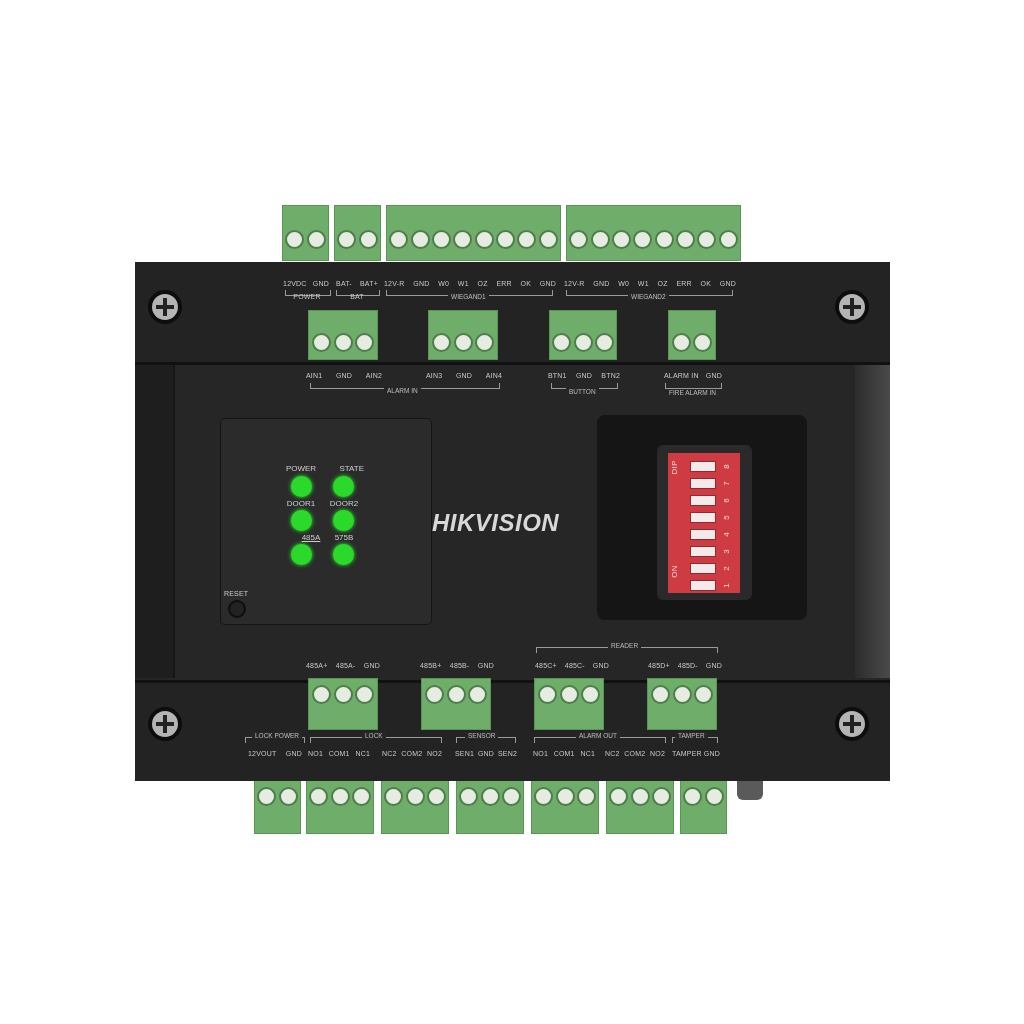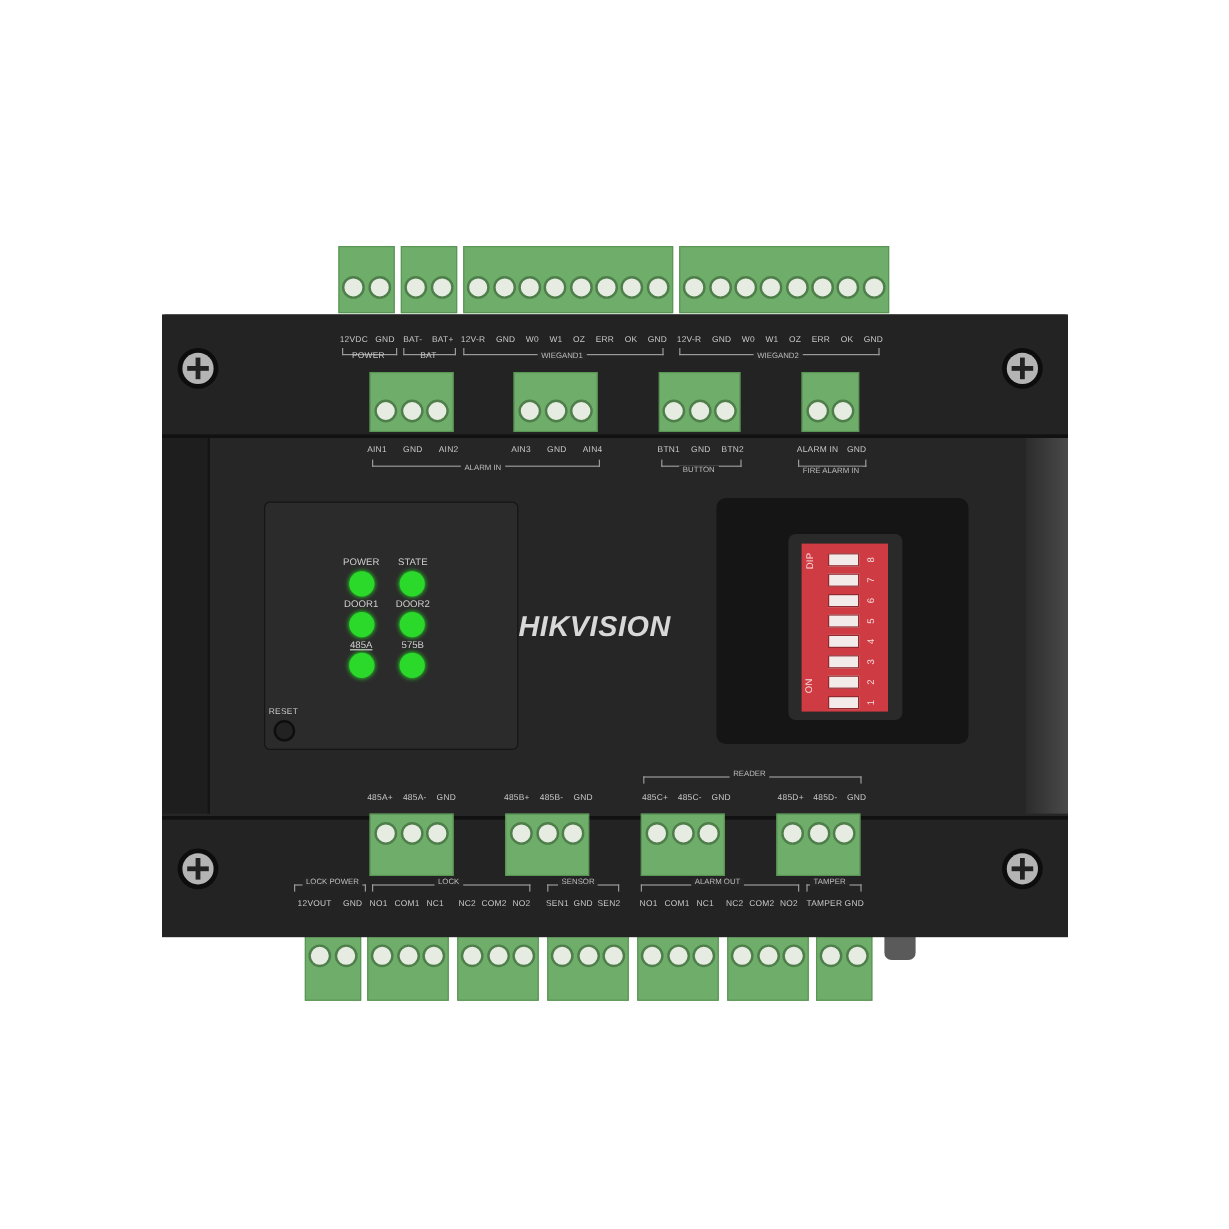--- a/index.html
+++ b/index.html
@@ -210,28 +210,28 @@
 
 <div class="abs" style="left:664px;top:372px;width:58px;display:flex;justify-content:space-between;">
   <span class="lbl">ALARM IN</span>
     <span class="lbl">GND</span>
 </div>
 <div class="abs bracket" style="left:665px;top:383px;width:55px;"></div>
 <div class="abs group-lbl" style="left:666px;top:389px;">FIRE ALARM IN</div>
 
 <div class="abs led-panel"></div>
 <div class="abs led-lbl" style="left:281px;top:464px;">POWER</div>
-<div class="abs led-lbl" style="left:324px;top:464px;">STATE</div>
+<div class="abs led-lbl" style="left:324px;top:464px;text-align:right;">STATE</div>
 <div class="abs led" style="left:291px;top:476px;"></div>
 <div class="abs led" style="left:333px;top:476px;"></div>
 <div class="abs led-lbl" style="left:281px;top:499px;">DOOR1</div>
 <div class="abs led-lbl" style="left:324px;top:499px;">DOOR2</div>
 <div class="abs led" style="left:291px;top:510px;"></div>
 <div class="abs led" style="left:333px;top:510px;"></div>
-<div class="abs led-lbl" style="left:281px;top:533px;text-decoration:underline;">485A</div>
+<div class="abs led-lbl" style="left:291px;top:533px;text-decoration:underline;">485A</div>
 <div class="abs led-lbl" style="left:324px;top:533px;">575B</div>
 <div class="abs led" style="left:291px;top:544px;"></div>
 <div class="abs led" style="left:333px;top:544px;"></div>
 <div class="abs lbl" style="left:224px;top:590px;">RESET</div>
 <div class="abs reset-hole"></div>
 
 <div class="abs logo">HIKVISION</div>
 
 <div class="abs dip-well"></div>
 <div class="abs dip-inner"></div>

